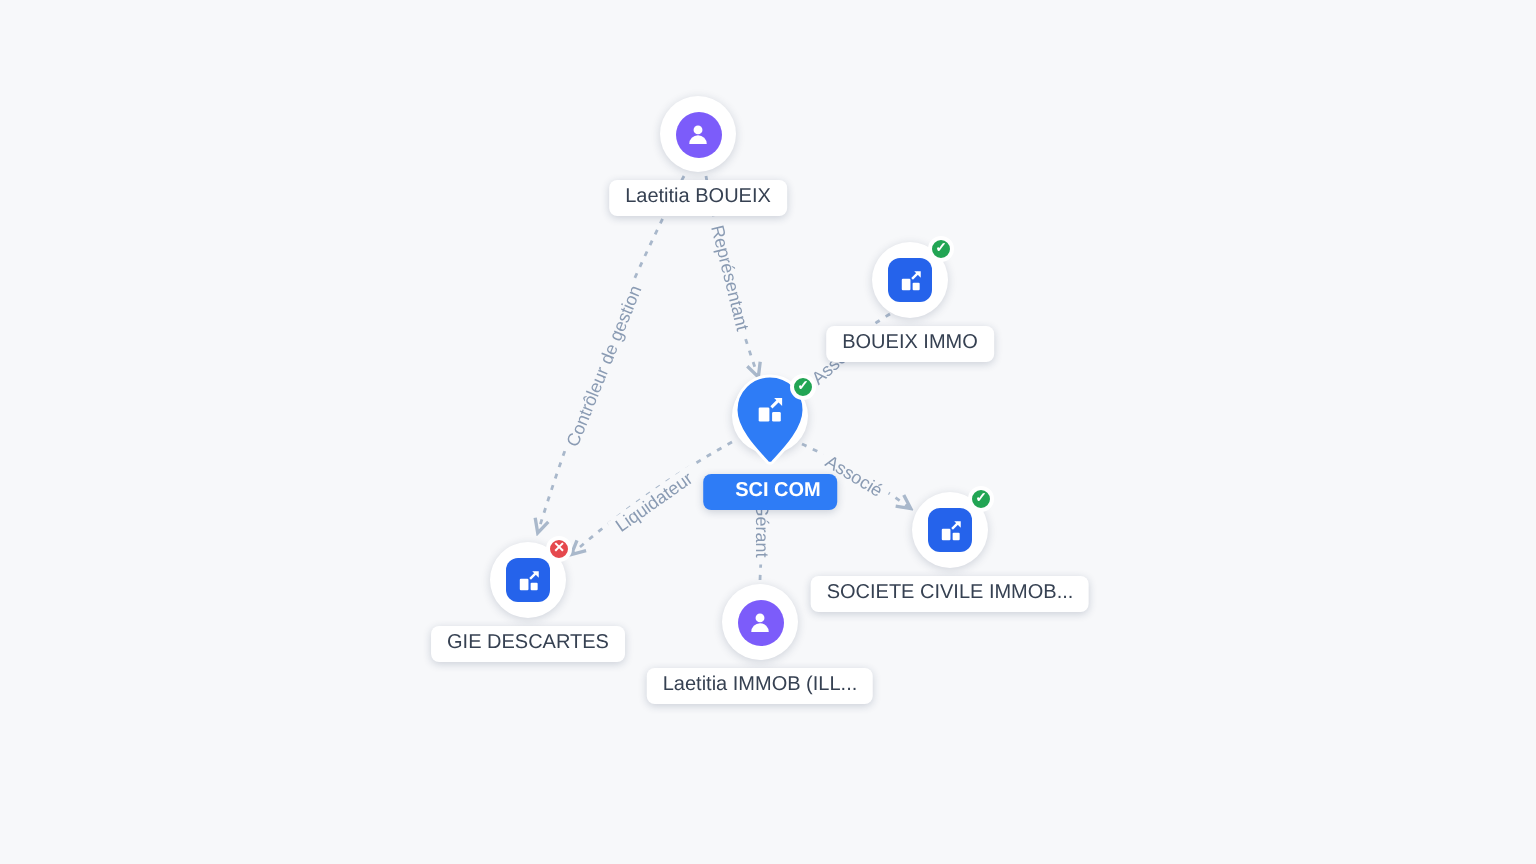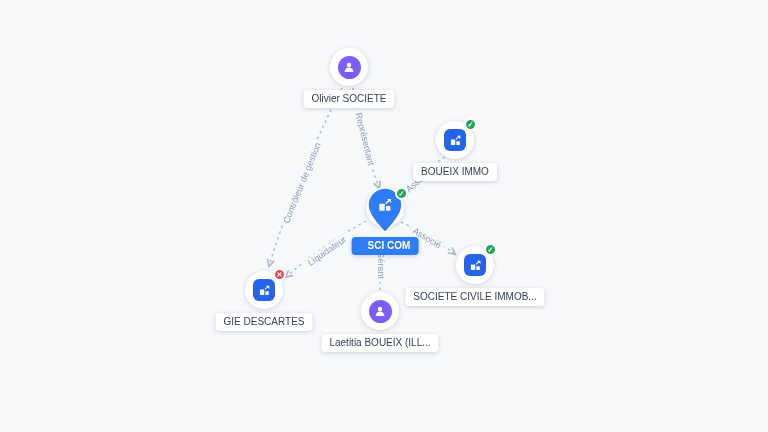--- a/index.html
+++ b/index.html
@@ -84,21 +84,21 @@
 
   <div class="node" style="left:330px;top:48px;">
     <div class="circle">
       <span class="inner-person">
         <svg viewBox="0 0 24 24" width="14" height="14">
           <circle cx="12" cy="8.5" r="3.8" fill="#fff"></circle>
           <path d="M4.5 20.5a7.5 7.5 0 0 1 15 0z" fill="#fff"></path>
         </svg>
       </span>
     </div>
-    <div class="pill">Olivier SOCIETE</div>
+    <div class="pill">Laetitia BOUEIX</div>
   </div>
 
   <div class="node" style="left:436px;top:121px;">
     <div class="circle">
       <span class="inner-company">
         <svg viewBox="0 0 24 24" width="13" height="13">
           <rect x="3.5" y="10" width="8" height="10.5" rx="1" fill="#fff"></rect>
           <rect x="13.5" y="13.5" width="6.5" height="7" rx="1" fill="#fff"></rect>
           <path d="M13 10 L19 4" stroke="#fff" stroke-width="2.2" fill="none"></path>
           <path d="M15 3 H21 V9 Z" fill="#fff"></path>
@@ -141,21 +141,21 @@
 
   <div class="node" style="left:361px;top:292px;">
     <div class="circle">
       <span class="inner-person">
         <svg viewBox="0 0 24 24" width="14" height="14">
           <circle cx="12" cy="8.5" r="3.8" fill="#fff"></circle>
           <path d="M4.5 20.5a7.5 7.5 0 0 1 15 0z" fill="#fff"></path>
         </svg>
       </span>
     </div>
-    <div class="pill">Laetitia BOUEIX (ILL...</div>
+    <div class="pill">Laetitia IMMOB (ILL...</div>
   </div>
 
   <div class="node" style="left:366px;top:189px;">
     <div class="circle"></div>
     <svg class="pin" viewBox="0 0 38 48">
       <path d="M19 2c9.4 0 17 7.6 17 17 0 10.6-12 21.9-15.7 26.1a1.8 1.8 0 0 1-2.6 0C14 40.9 2 29.6 2 19 2 9.6 9.6 2 19 2z" fill="#2e7cf6" stroke="#ffffff" stroke-width="1.5"></path>
       <g transform="translate(11,11) scale(0.67)">
         <rect x="3.5" y="10" width="8" height="10.5" rx="1" fill="#fff"></rect>
         <rect x="13.5" y="13.5" width="6.5" height="7" rx="1" fill="#fff"></rect>
         <path d="M13 10 L19 4" stroke="#fff" stroke-width="2.2" fill="none"></path>

